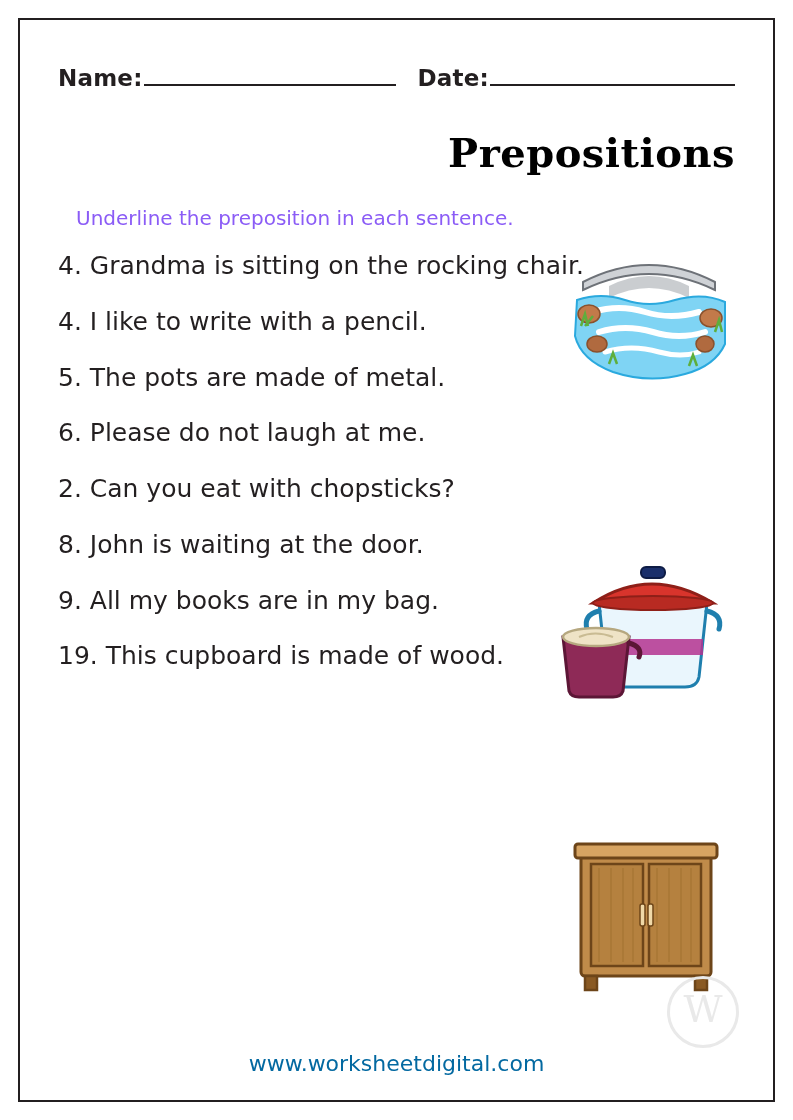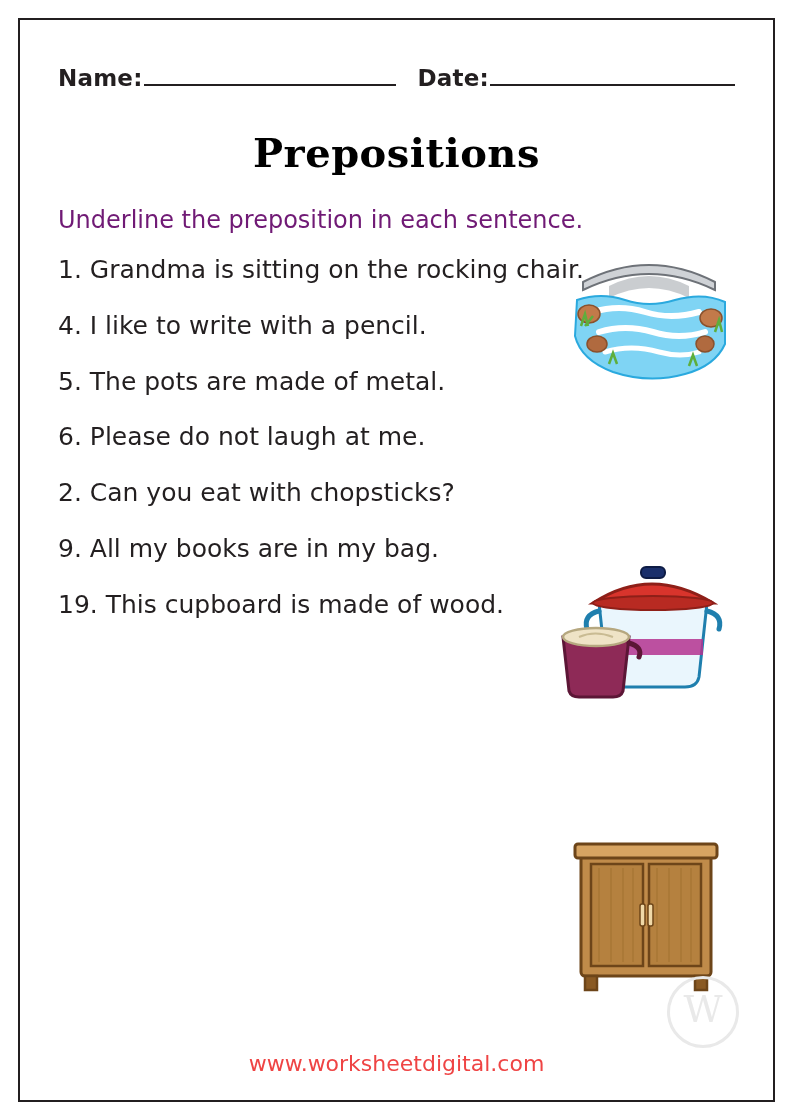--- a/index.html
+++ b/index.html
@@ -49,35 +49,35 @@
     border-bottom: 2px solid #231f20;
     height: 20px;
     margin-left: 1px;
   }
   .rule.name-rule { max-width: 252px; flex: 0 0 252px; }
   .rule.date-rule { flex: 1 1 auto; }
   .gap { width: 22px; flex: 0 0 22px; }
 
   
   .title {
-    text-align: center;
+    text-align: right;
     font-family: "DejaVu Serif", serif;
     font-weight: bold;
     font-size: 40px;
     color: #000000;
     margin-top: 38px;
     letter-spacing: 0.5px;
   }
 
   
   .instruction {
-    font-size: 24px;
-    color: #701a75;
+    font-size: 20px;
+    color: #8b5cf6;
     margin-top: 30px;
-    margin-left: 0;
+    margin-left: 18px;
   }
 
   
   .questions {
     margin-top: 22px;
     position: relative;
     z-index: 2;
   }
   .q {
     font-size: 25px;
@@ -88,21 +88,21 @@
   }
 
   
   .footer {
     position: absolute;
     left: 0;
     right: 0;
     bottom: 24px;
     text-align: center;
     font-size: 22px;
-    color: #ef4444;
+    color: #0369a1;
   }
 
   
   .watermark {
     position: absolute;
     right: 34px;
     bottom: 52px;
     width: 66px;
     height: 66px;
     border-radius: 50%;
@@ -136,25 +136,26 @@
       <span class="gap"></span>
       <span class="field-label">Date:</span>
       <span class="rule date-rule"></span>
     </div>
 
     <div class="title">Prepositions</div>
 
     <div class="instruction">Underline the preposition in each sentence.</div>
 
     <div class="questions">
-      <div class="q">1. Grandma is sitting on the rocking chair.</div>
+      <div class="q">4. Grandma is sitting on the rocking chair.</div>
       <div class="q">4. I like to write with a pencil.</div>
       <div class="q">5. The pots are made of metal.</div>
       <div class="q">6. Please do not laugh at me.</div>
       <div class="q">2. Can you eat with chopsticks?</div>
+      <div class="q">8. John is waiting at the door.</div>
       <div class="q">9. All my books are in my bag.</div>
       <div class="q">19. This cupboard is made of wood.</div>
     </div>
 
     <div class="art art-river">
       <svg viewBox="0 0 168 150" width="168" height="150" xmlns="http://www.w3.org/2000/svg">
 
         <path d="M18 42 Q84 8 150 42 L150 50 Q84 18 18 50 Z" fill="#cfd2d6" stroke="#6e7278" stroke-width="2"></path>
         <path d="M44 46 Q84 26 124 46 L124 58 Q84 38 44 58 Z" fill="#9fa4aa" opacity="0.55"></path>
 

